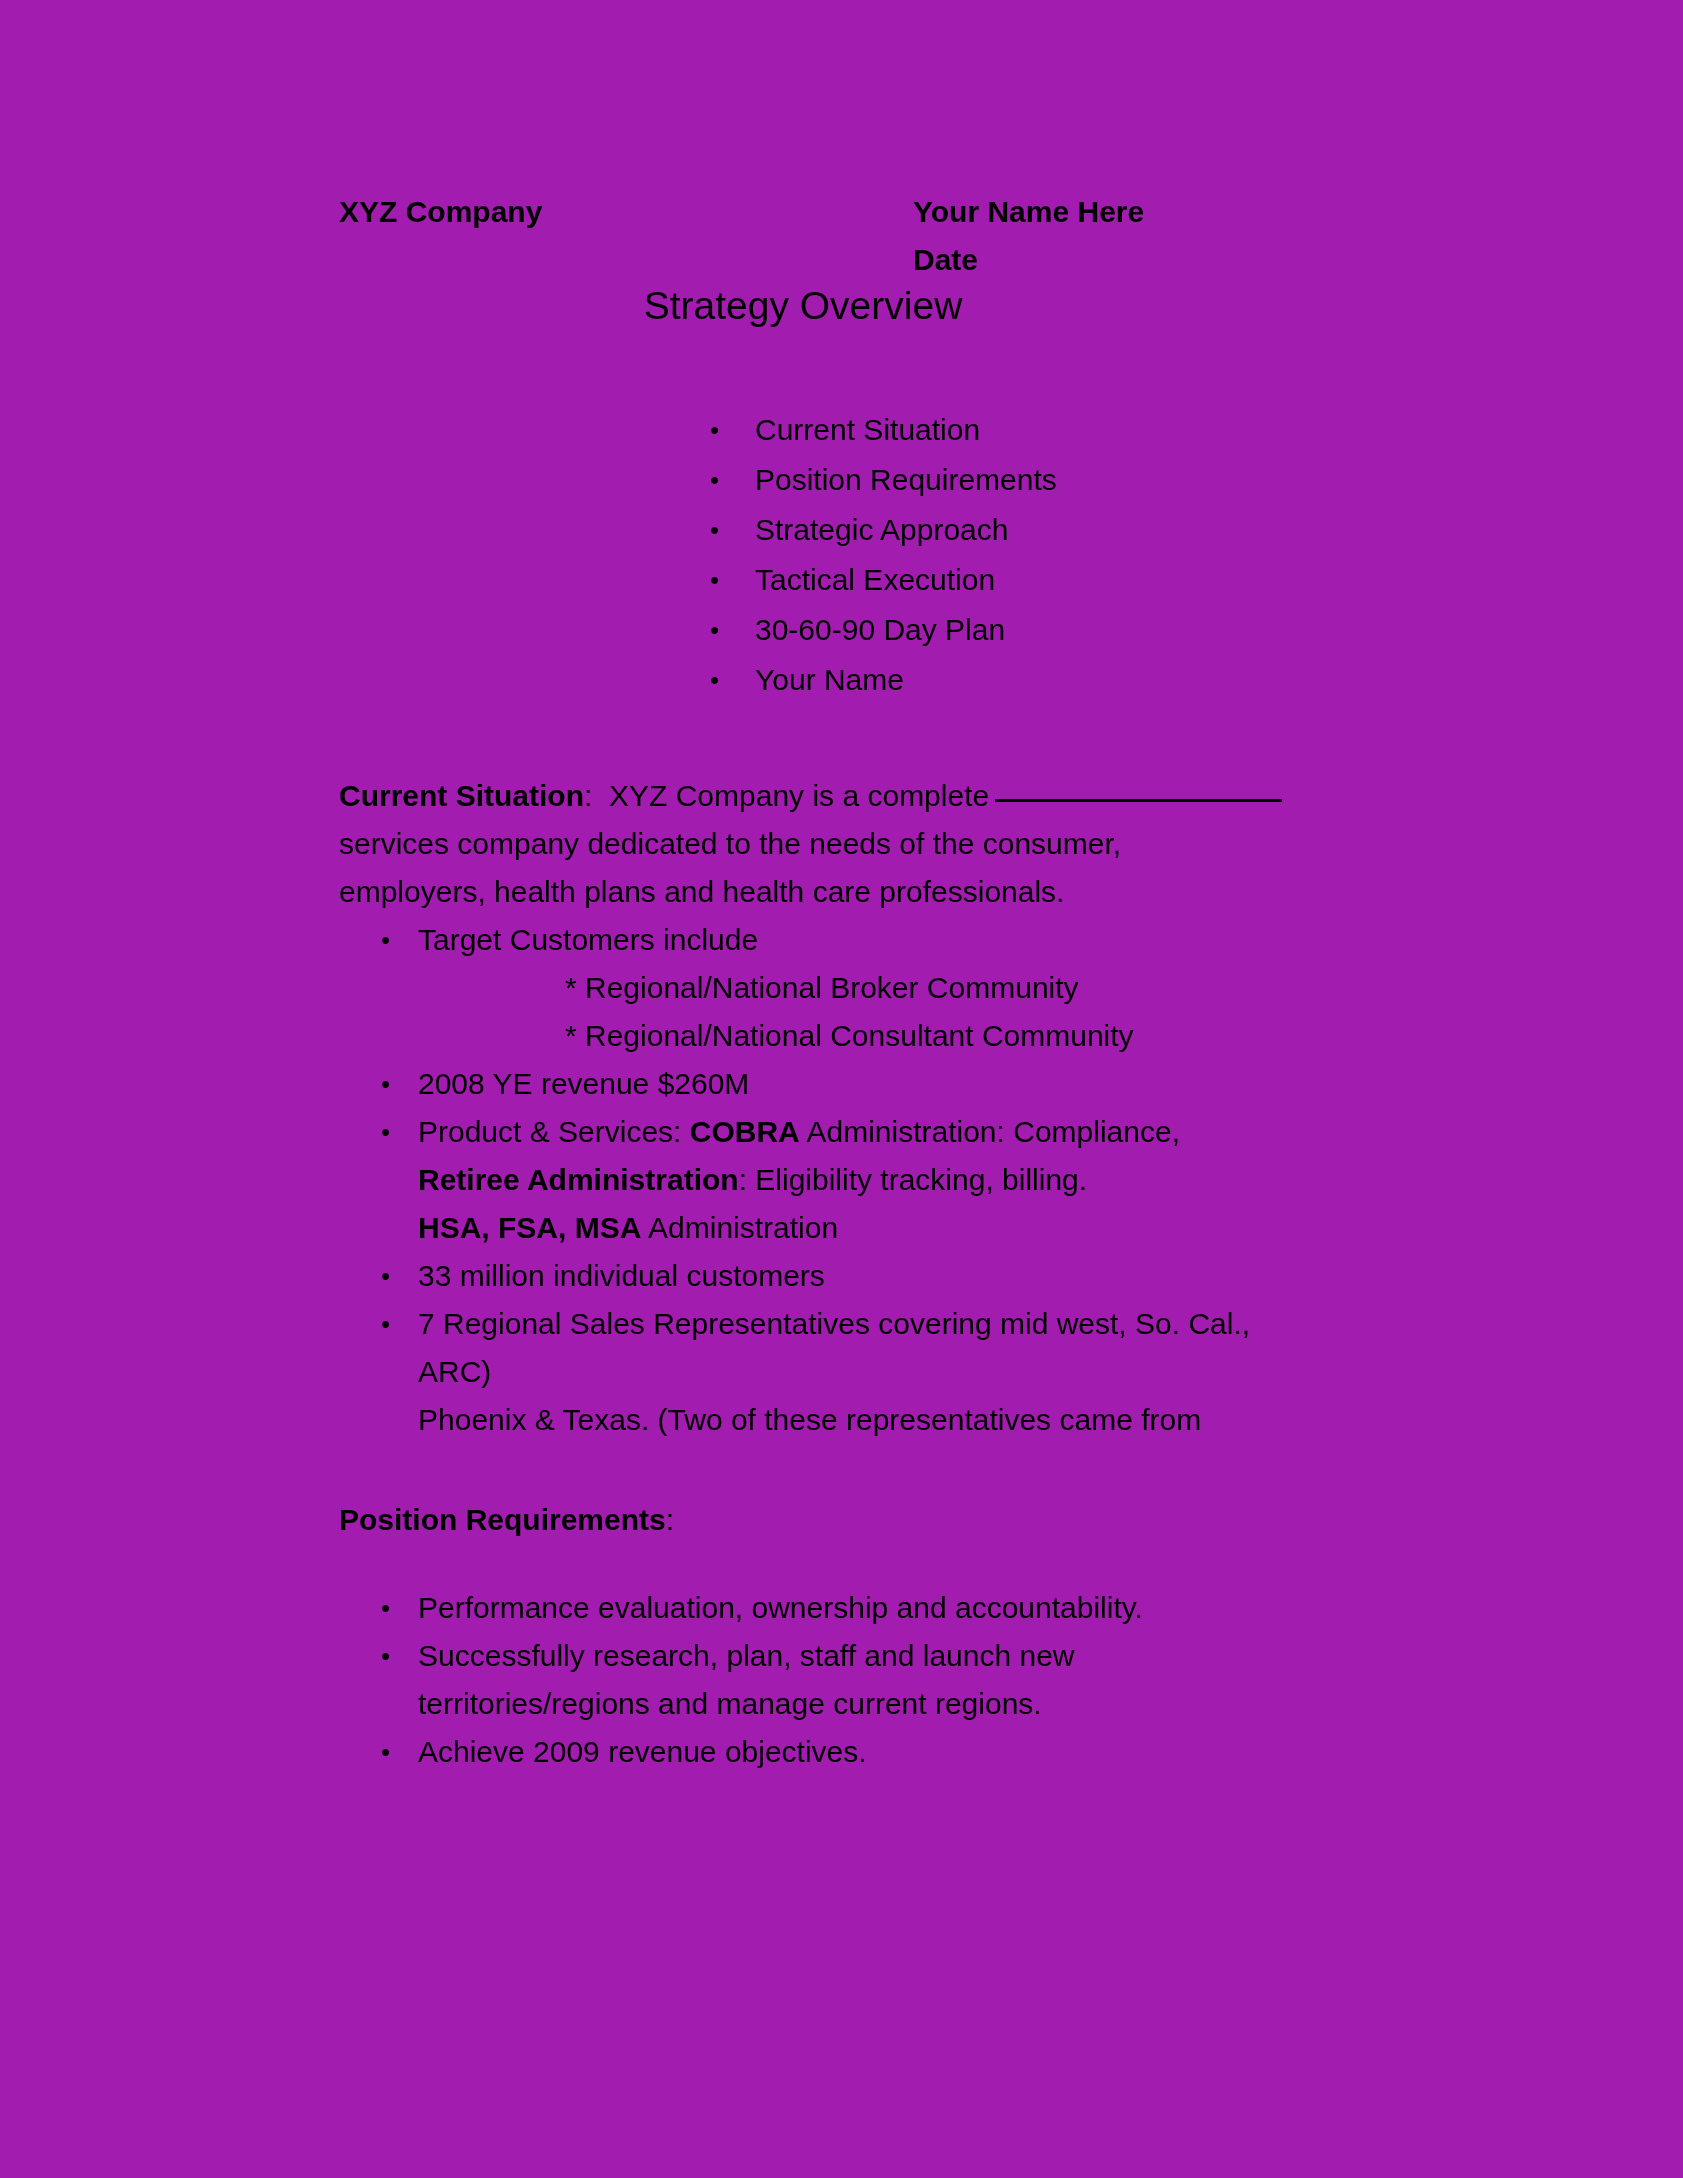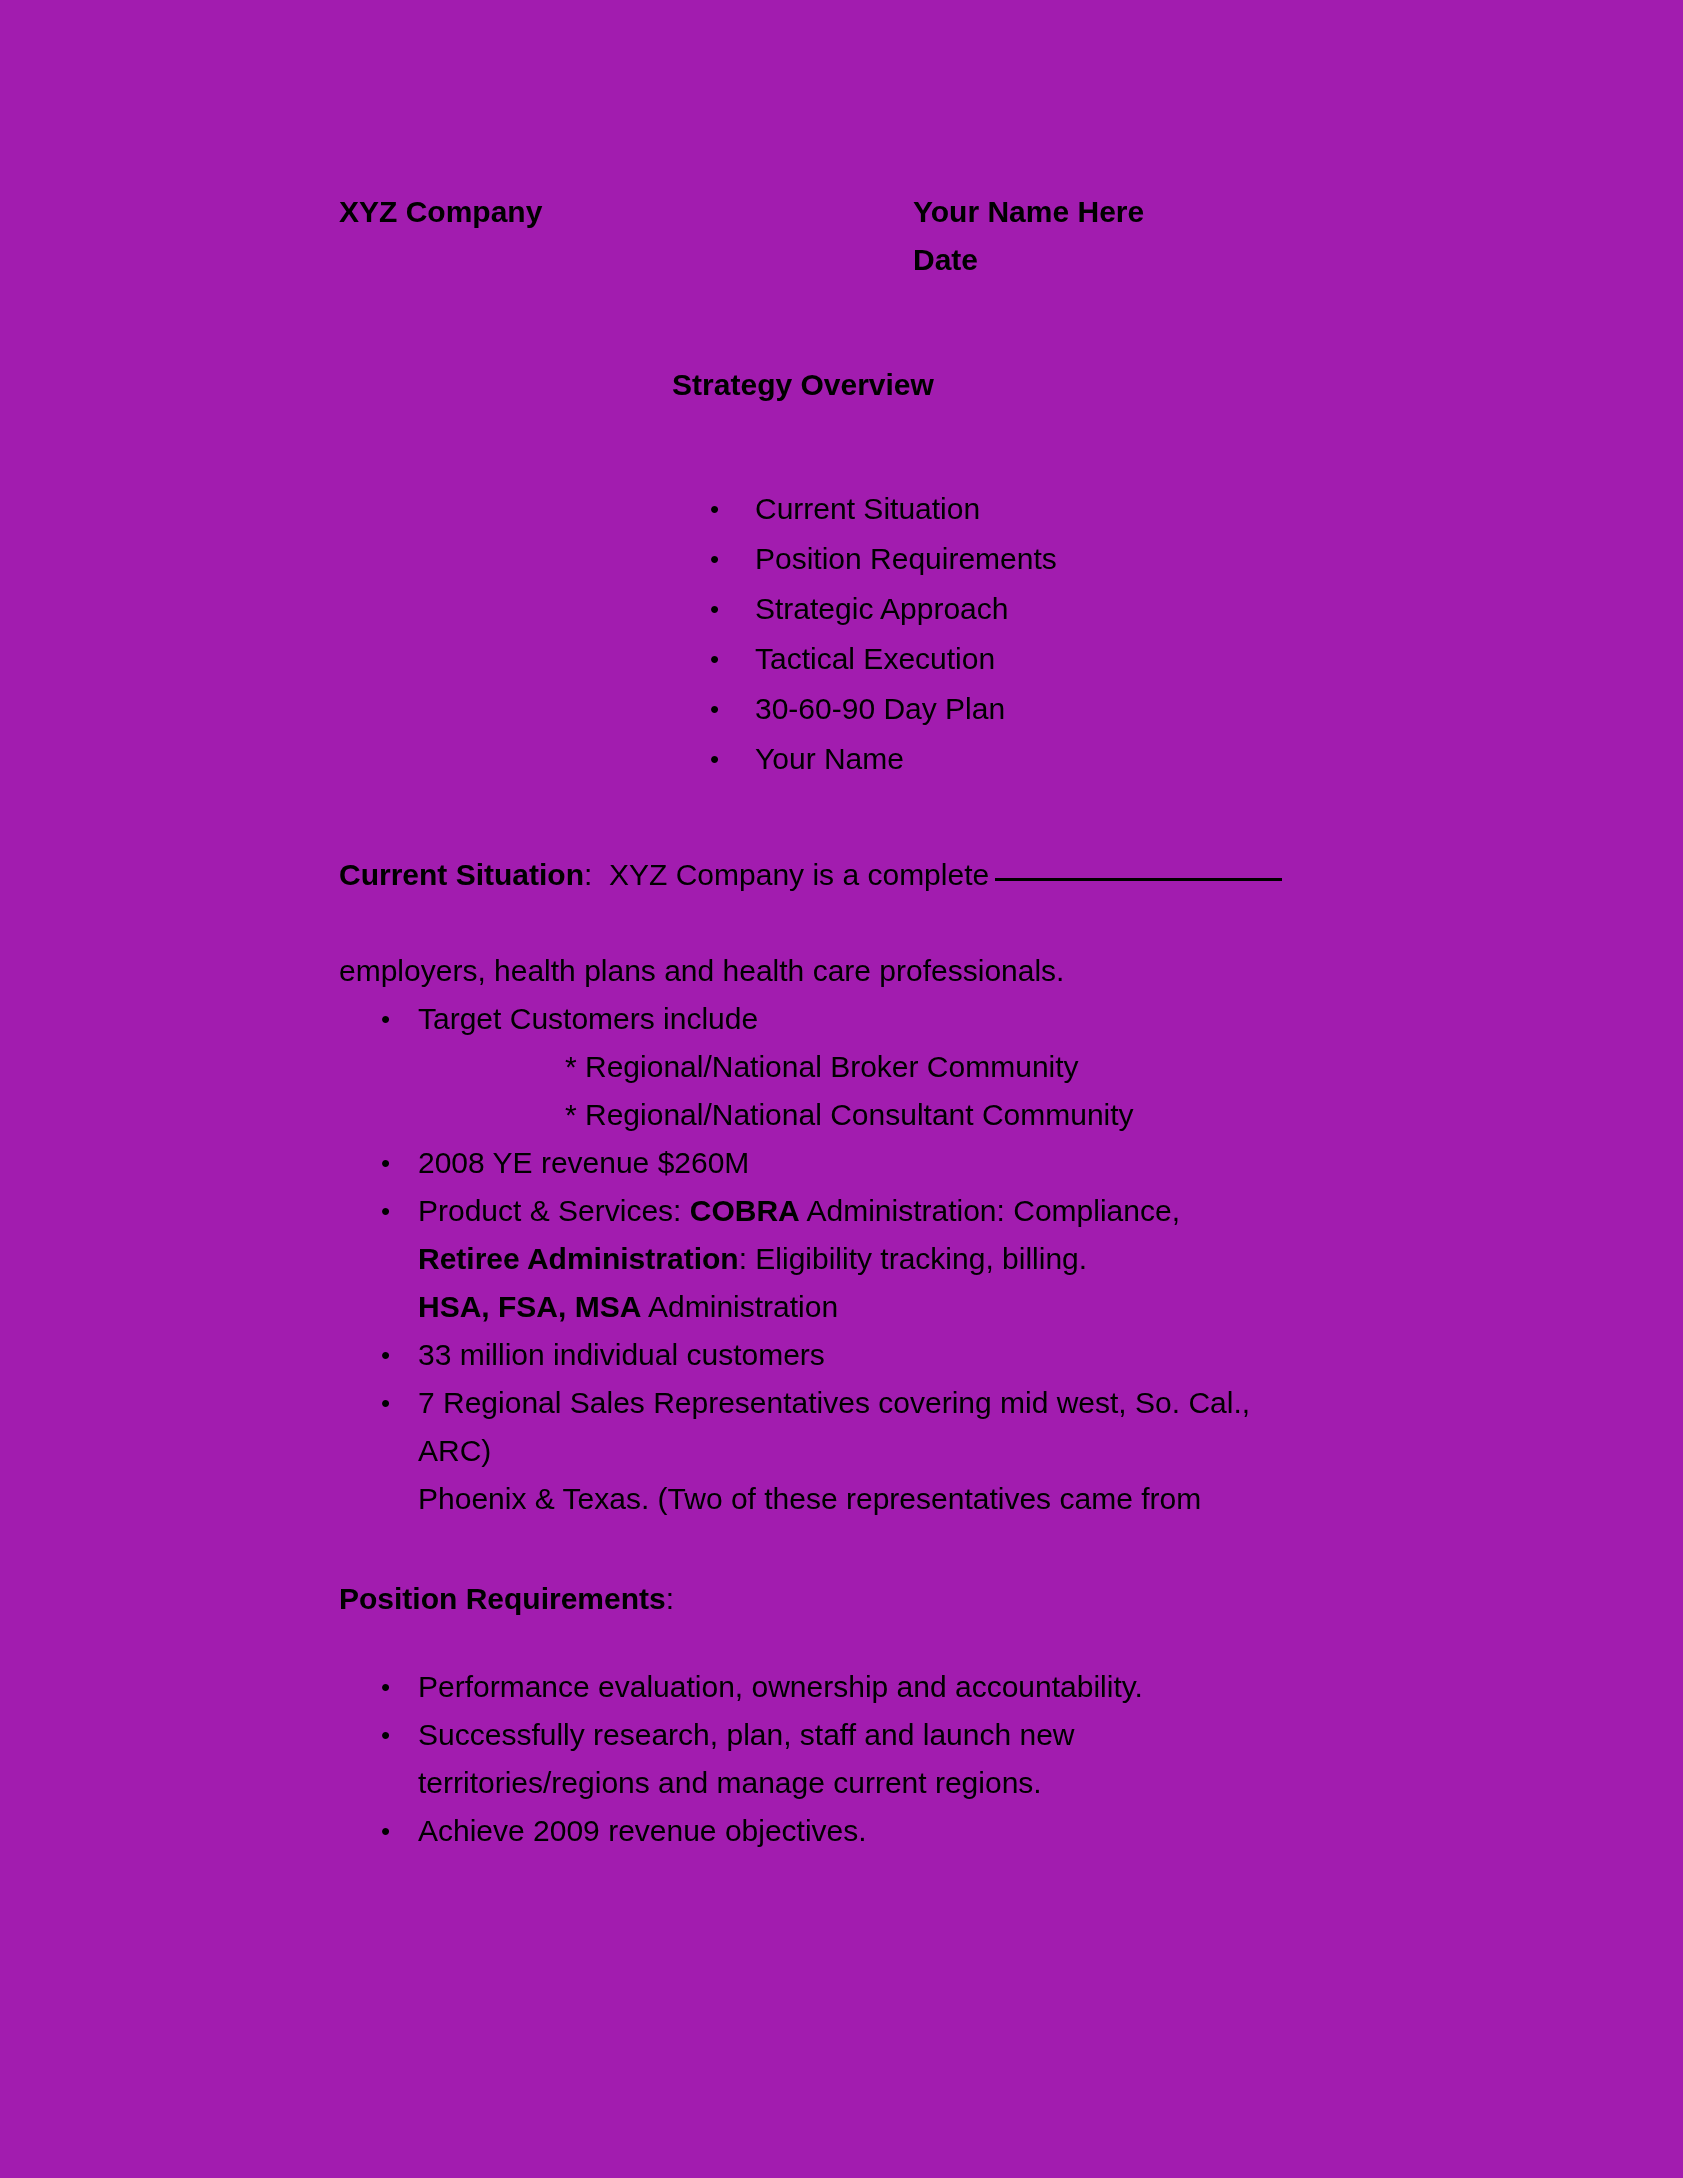--- a/index.html
+++ b/index.html
@@ -31,24 +31,23 @@
     font-weight: bold;
     font-size: 30px;
     line-height: 48px;
   }
   .doc-header .col-left { width: 574px; }
   .doc-header .col-right { width: 416px; }
   .hdr-line { white-space: pre; }
 
   
   .doc-title {
-    margin-top: 79px;
     text-align: center;
-    font-weight: bold;
-    font-size: 30px;
+    font-weight: normal;
+    font-size: 39px;
     line-height: 44px;
     padding-right: 119px;
   }
 
   
   .overview-list {
     margin: 77px 0 0 0;
     padding: 0;
     list-style: none;
   }
@@ -152,21 +151,21 @@
     <li><span>Your Name</span></li>
   </ul>
 
   <div class="spacer-md"></div>
 
   <div class="section">
 
     <div class="para">
       <b>Current Situation</b><span>:</span>&nbsp;
       <span>XYZ Company is a complete</span><span class="blank-rule"></span><br>
-      <br>
+      <span>services company dedicated to the needs of the consumer,</span><br>
       <span>employers, health plans and health care professionals.</span>
     </div>
 
     <ul class="bul">
 
       <li>
         <span>Target Customers include</span>
         <div class="star-line">* Regional/National Broker Community</div>
         <div class="star-line">* Regional/National Consultant Community</div>
       </li>

